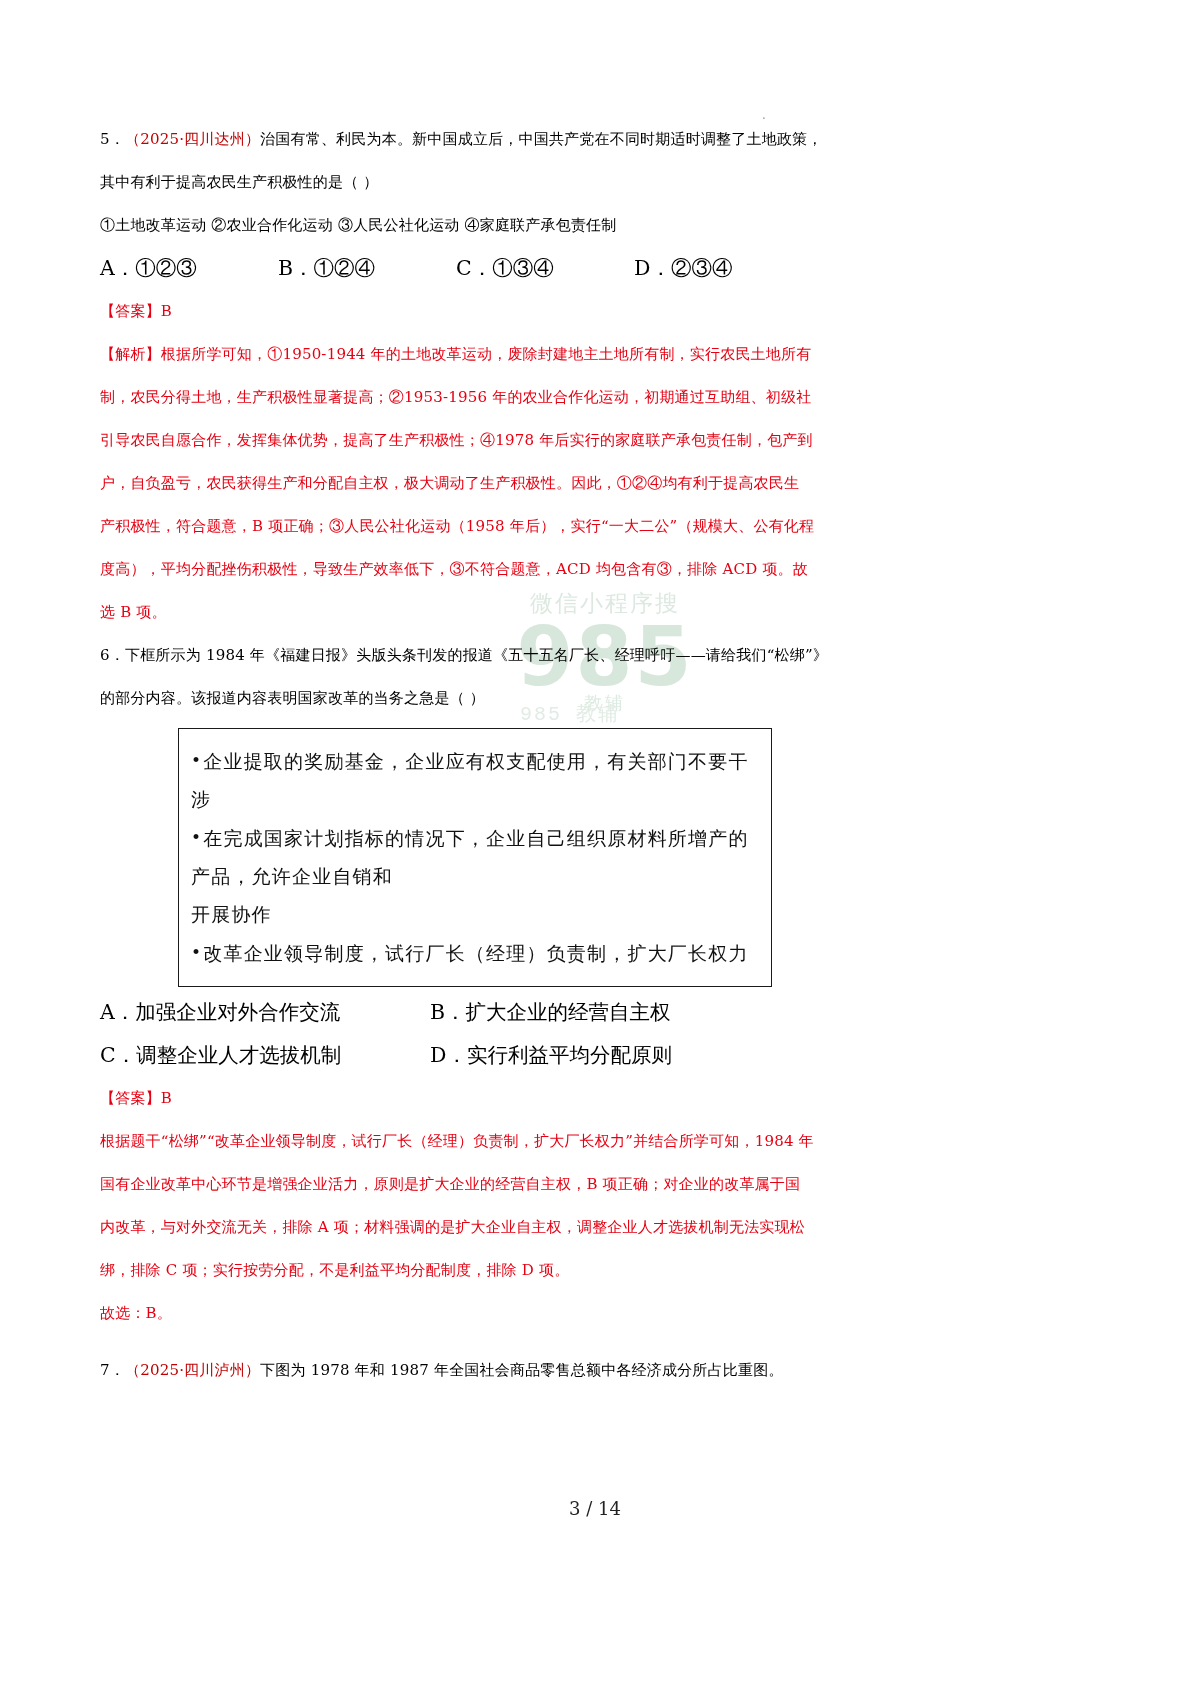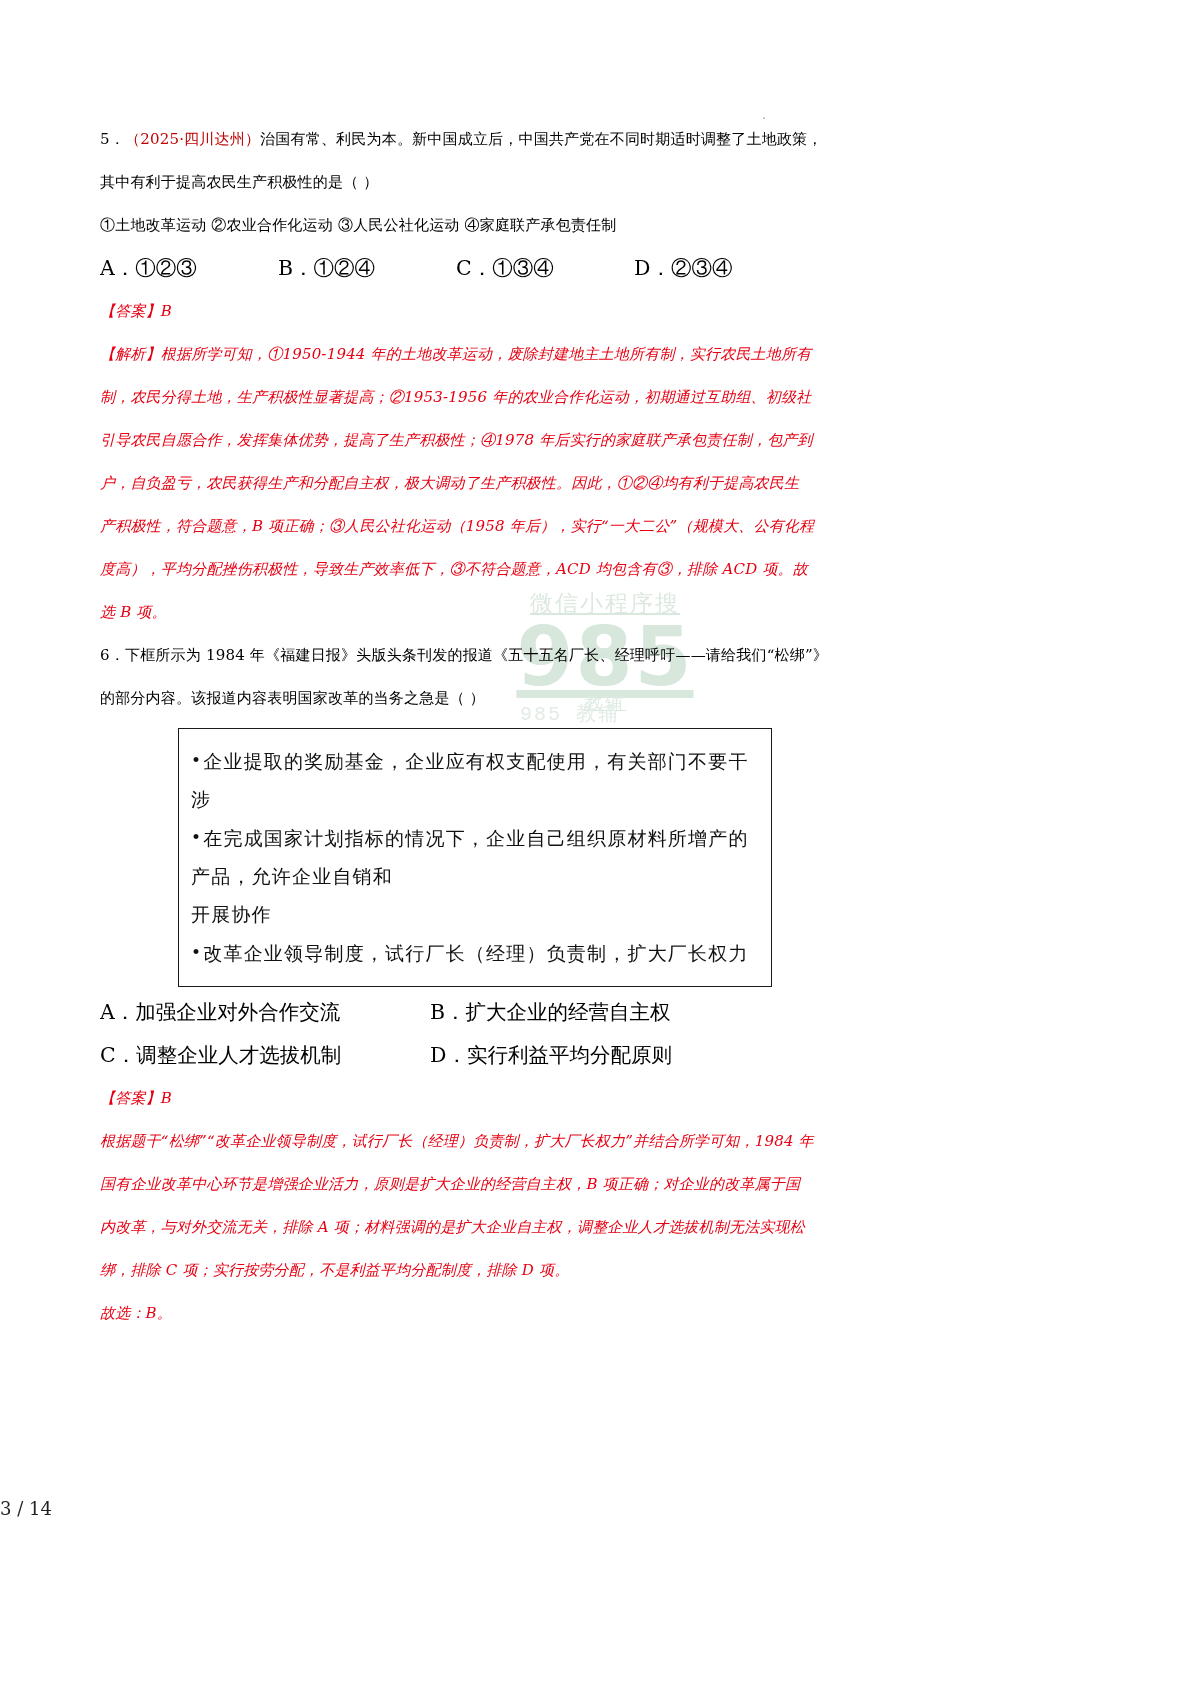--- a/index.html
+++ b/index.html
@@ -30,21 +30,20 @@
     position: absolute;
     left: 455px;
     top: 592px;
     width: 300px;
     height: 170px;
     pointer-events: none;
     z-index: 0;
     text-align: center;
     color: #d9e8dd;
     user-select: none;
-    text-decoration: underline;
   }
   .wm-top {
     font-family: "DejaVu Sans", "Liberation Sans", sans-serif;
     font-size: 23px;
     letter-spacing: 2px;
     color: #dde9e0;
     line-height: 1;
   }
   .wm-big {
     font-family: "DejaVu Sans", "Liberation Sans", sans-serif;
@@ -81,21 +80,20 @@
   }
   .line {
     font-size: 15px;
     line-height: 43px;
     color: #000000;
     letter-spacing: 0.2px;
     white-space: nowrap;
   }
   .line.red {
     color: #e60012;
-    font-style: italic;
   }
   .src {
     color: #c00000;
   }
   .opt-row {
     font-size: 20.5px;
     line-height: 43px;
     color: #000;
     white-space: nowrap;
   }
@@ -127,20 +125,21 @@
     font-size: 17px;
     vertical-align: 2px;
     margin-right: 1px;
   }
   
   .footer {
     position: absolute;
     left: 0;
     top: 1498px;
     width: 1190px;
+    text-align: center;
     font-size: 18px;
     color: #222;
     font-family: "DejaVu Serif", "Liberation Serif", serif;
     z-index: 1;
   }
   .gap-md { height: 14px; }
   .tiny-mark {
     position: absolute;
     left: 762px;
     top: 108px;
@@ -211,18 +210,21 @@
     <div class="analysis">
       <div class="line red">根据题干“松绑”“改革企业领导制度，试行厂长（经理）负责制，扩大厂长权力”并结合所学可知，1984 年</div>
       <div class="line red">国有企业改革中心环节是增强企业活力，原则是扩大企业的经营自主权，B 项正确；对企业的改革属于国</div>
       <div class="line red">内改革，与对外交流无关，排除 A 项；材料强调的是扩大企业自主权，调整企业人才选拔机制无法实现松</div>
       <div class="line red">绑，排除 C 项；实行按劳分配，不是利益平均分配制度，排除 D 项。</div>
       <div class="line red">故选：B。</div>
     </div>
 
     <div class="gap-md"></div>
 
+    <div class="stem">
+      <div class="line"><span>7．</span><span class="src">（2025·四川泸州）</span><span>下图为 1978 年和 1987 年全国社会商品零售总额中各经济成分所占比重图。</span></div>
+    </div>
 
   </div>
 
   <div class="footer">3 / 14</div>
 
 </div>
 
 </body></html>

